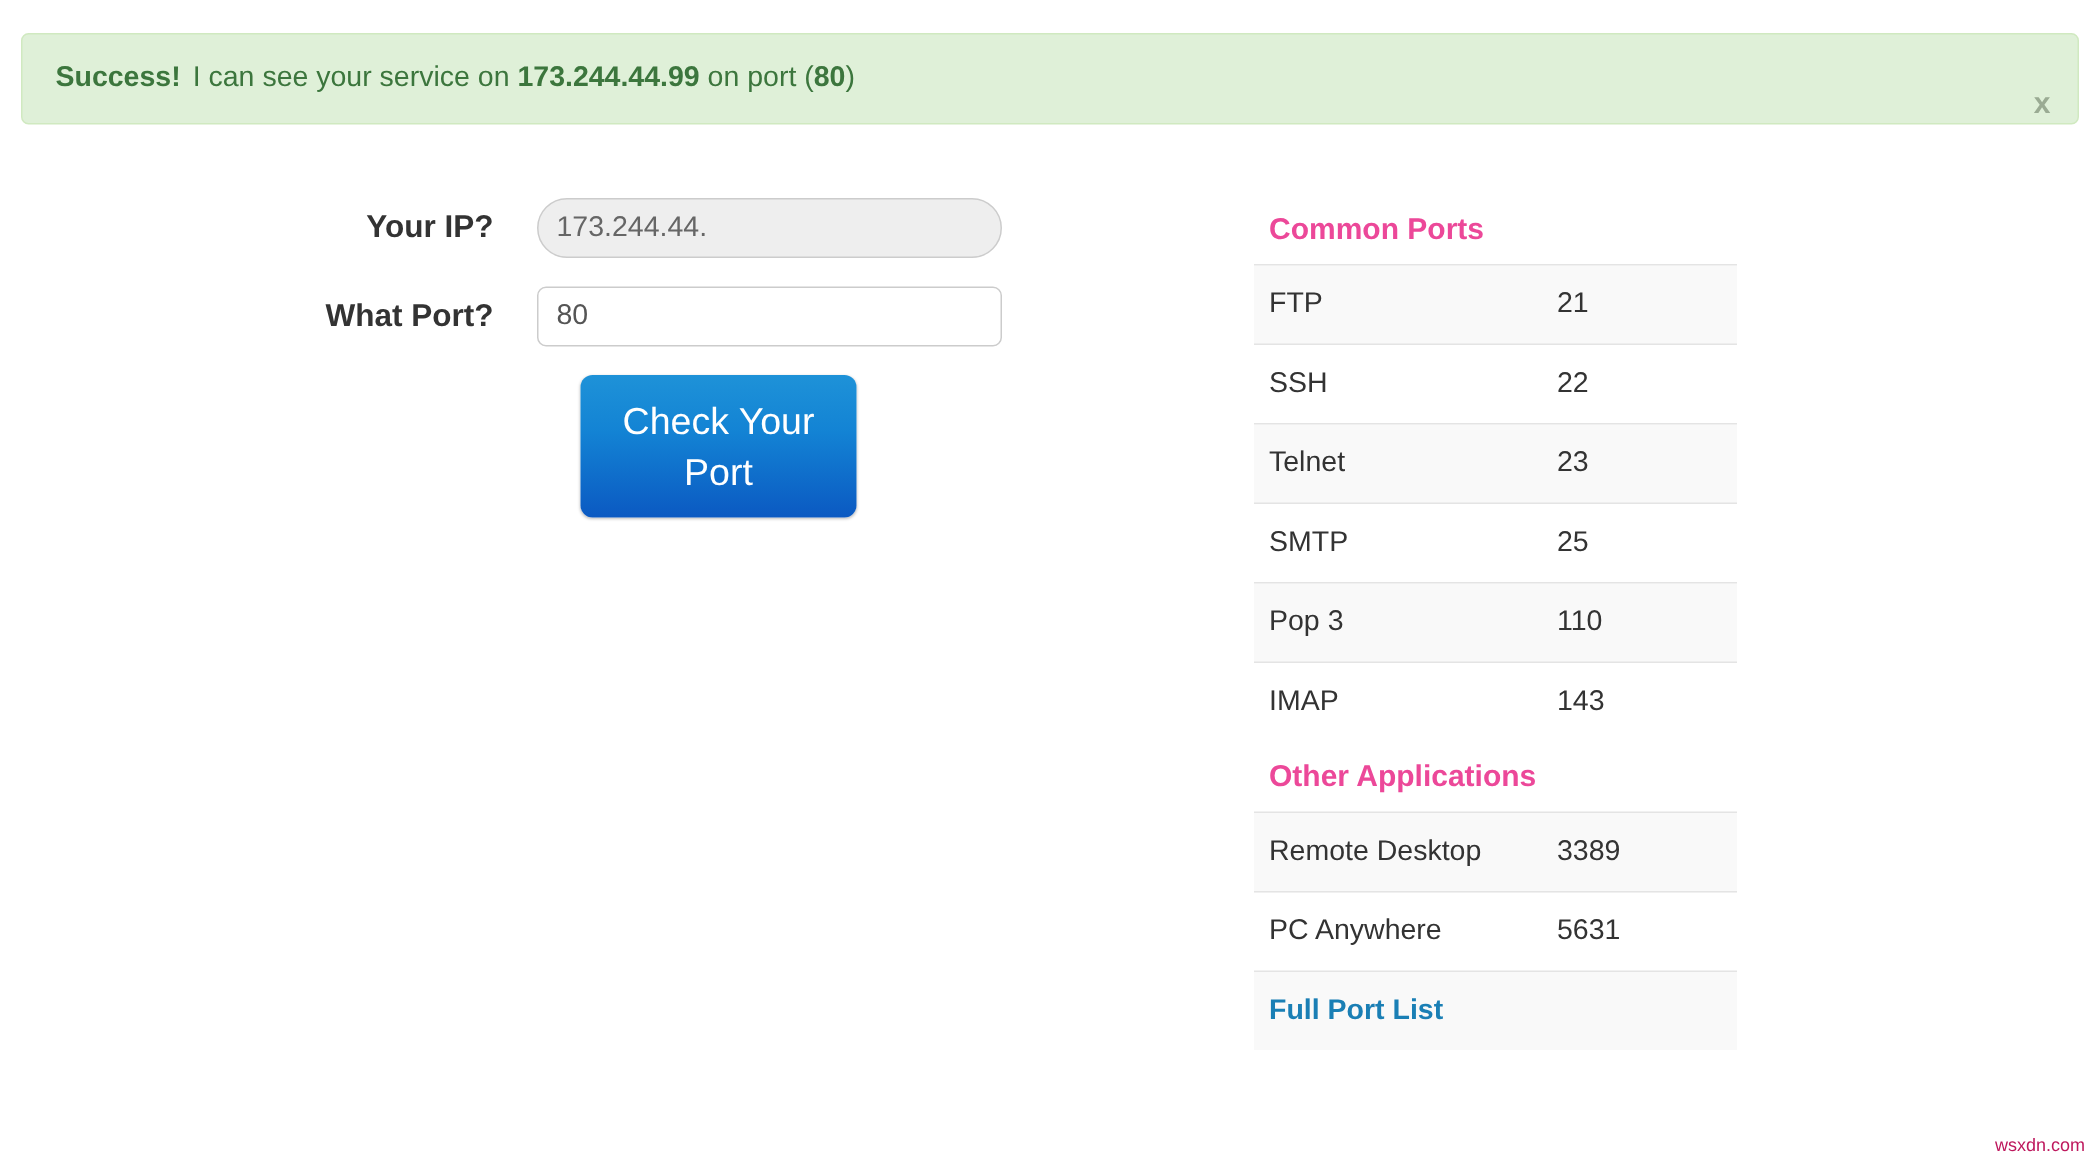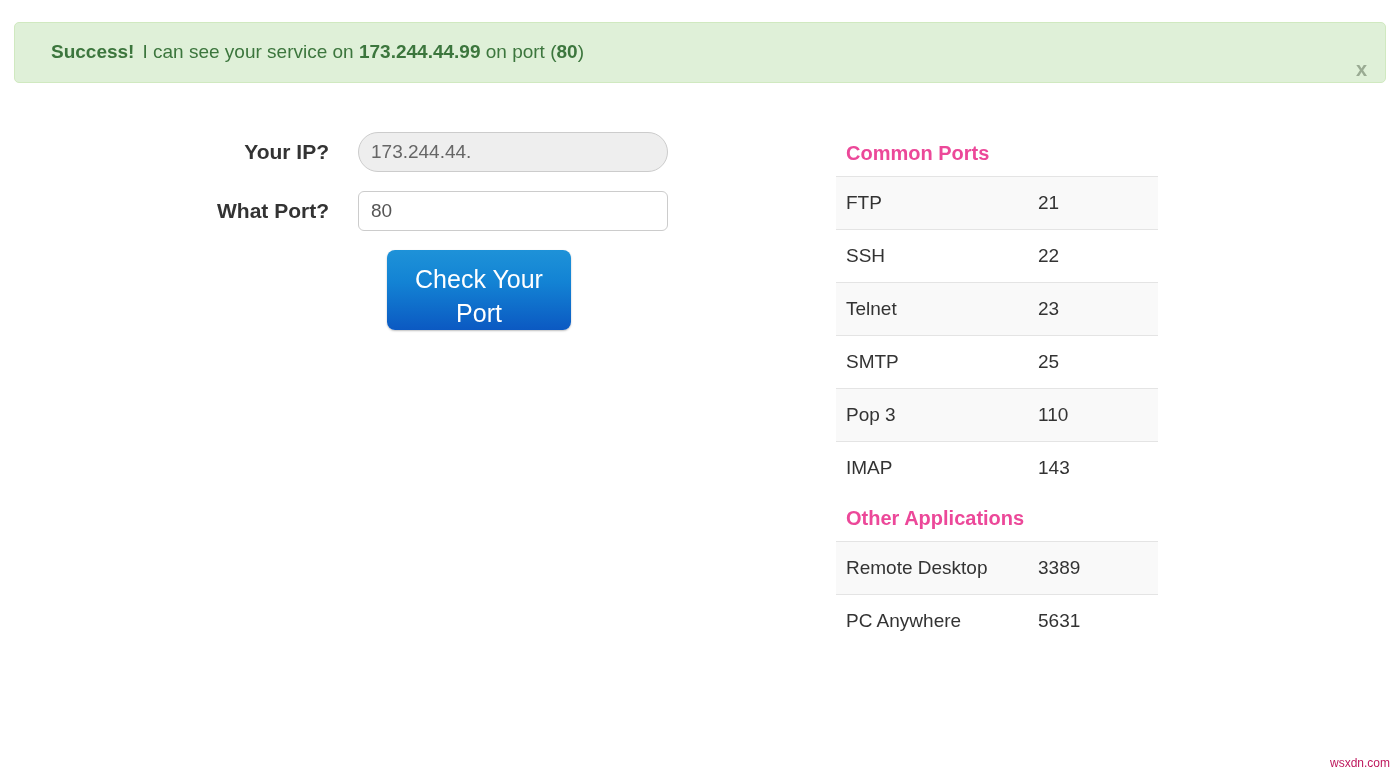--- a/index.html
+++ b/index.html
@@ -19,21 +19,21 @@
   
   .alert {
     position: absolute;
     left: 14px;
     top: 22px;
     width: 1372px;
     box-sizing: border-box;
     background: #dff0d8;
     border: 1px solid #d0e9c0;
     border-radius: 5px;
-    padding: 15px 20px 16px 36px;
+    padding: 15px 20px 16px 22px;
     color: #3c763d;
     font-size: 19px;
     line-height: 28px;
   }
   .alert-line { white-space: nowrap; }
   .alert strong { font-weight: bold; }
   .alert .sp { display: inline-block; width: 8px; }
   .alert-close {
     position: absolute;
     right: 18px;
@@ -88,21 +88,21 @@
     color: #666666;
     border-radius: 20px;
   }
   .btn-row {
     display: flex;
     margin-top: 9px;
   }
   .btn-spacer { width: 387px; }
   .check-btn {
     width: 184px;
-    height: 80px;
+    height: 95px;
     border: none;
     border-radius: 8px;
     background: linear-gradient(to bottom, #1e92d8 0%, #1383d4 40%, #0b59c2 100%);
     color: #ffffff;
     font-size: 25px;
     font-family: "Liberation Sans", sans-serif;
     line-height: 34px;
     cursor: pointer;
     padding: 12px 22px;
     box-shadow: 0 1px 2px rgba(0,0,0,0.25);
@@ -212,17 +212,20 @@
   <table class="ports-table">
     <tbody>
         <tr>
           <td>Remote Desktop</td>
           <td class="port-num">3389</td>
         </tr>
         <tr>
           <td>PC Anywhere</td>
           <td class="port-num">5631</td>
         </tr>
+        <tr>
+          <td colspan="2"><a class="full-link">Full Port List</a></td>
+        </tr>
       </tbody>
   </table>
 </div>
 
 <div class="watermark">wsxdn.com</div>
 
 </body></html>

